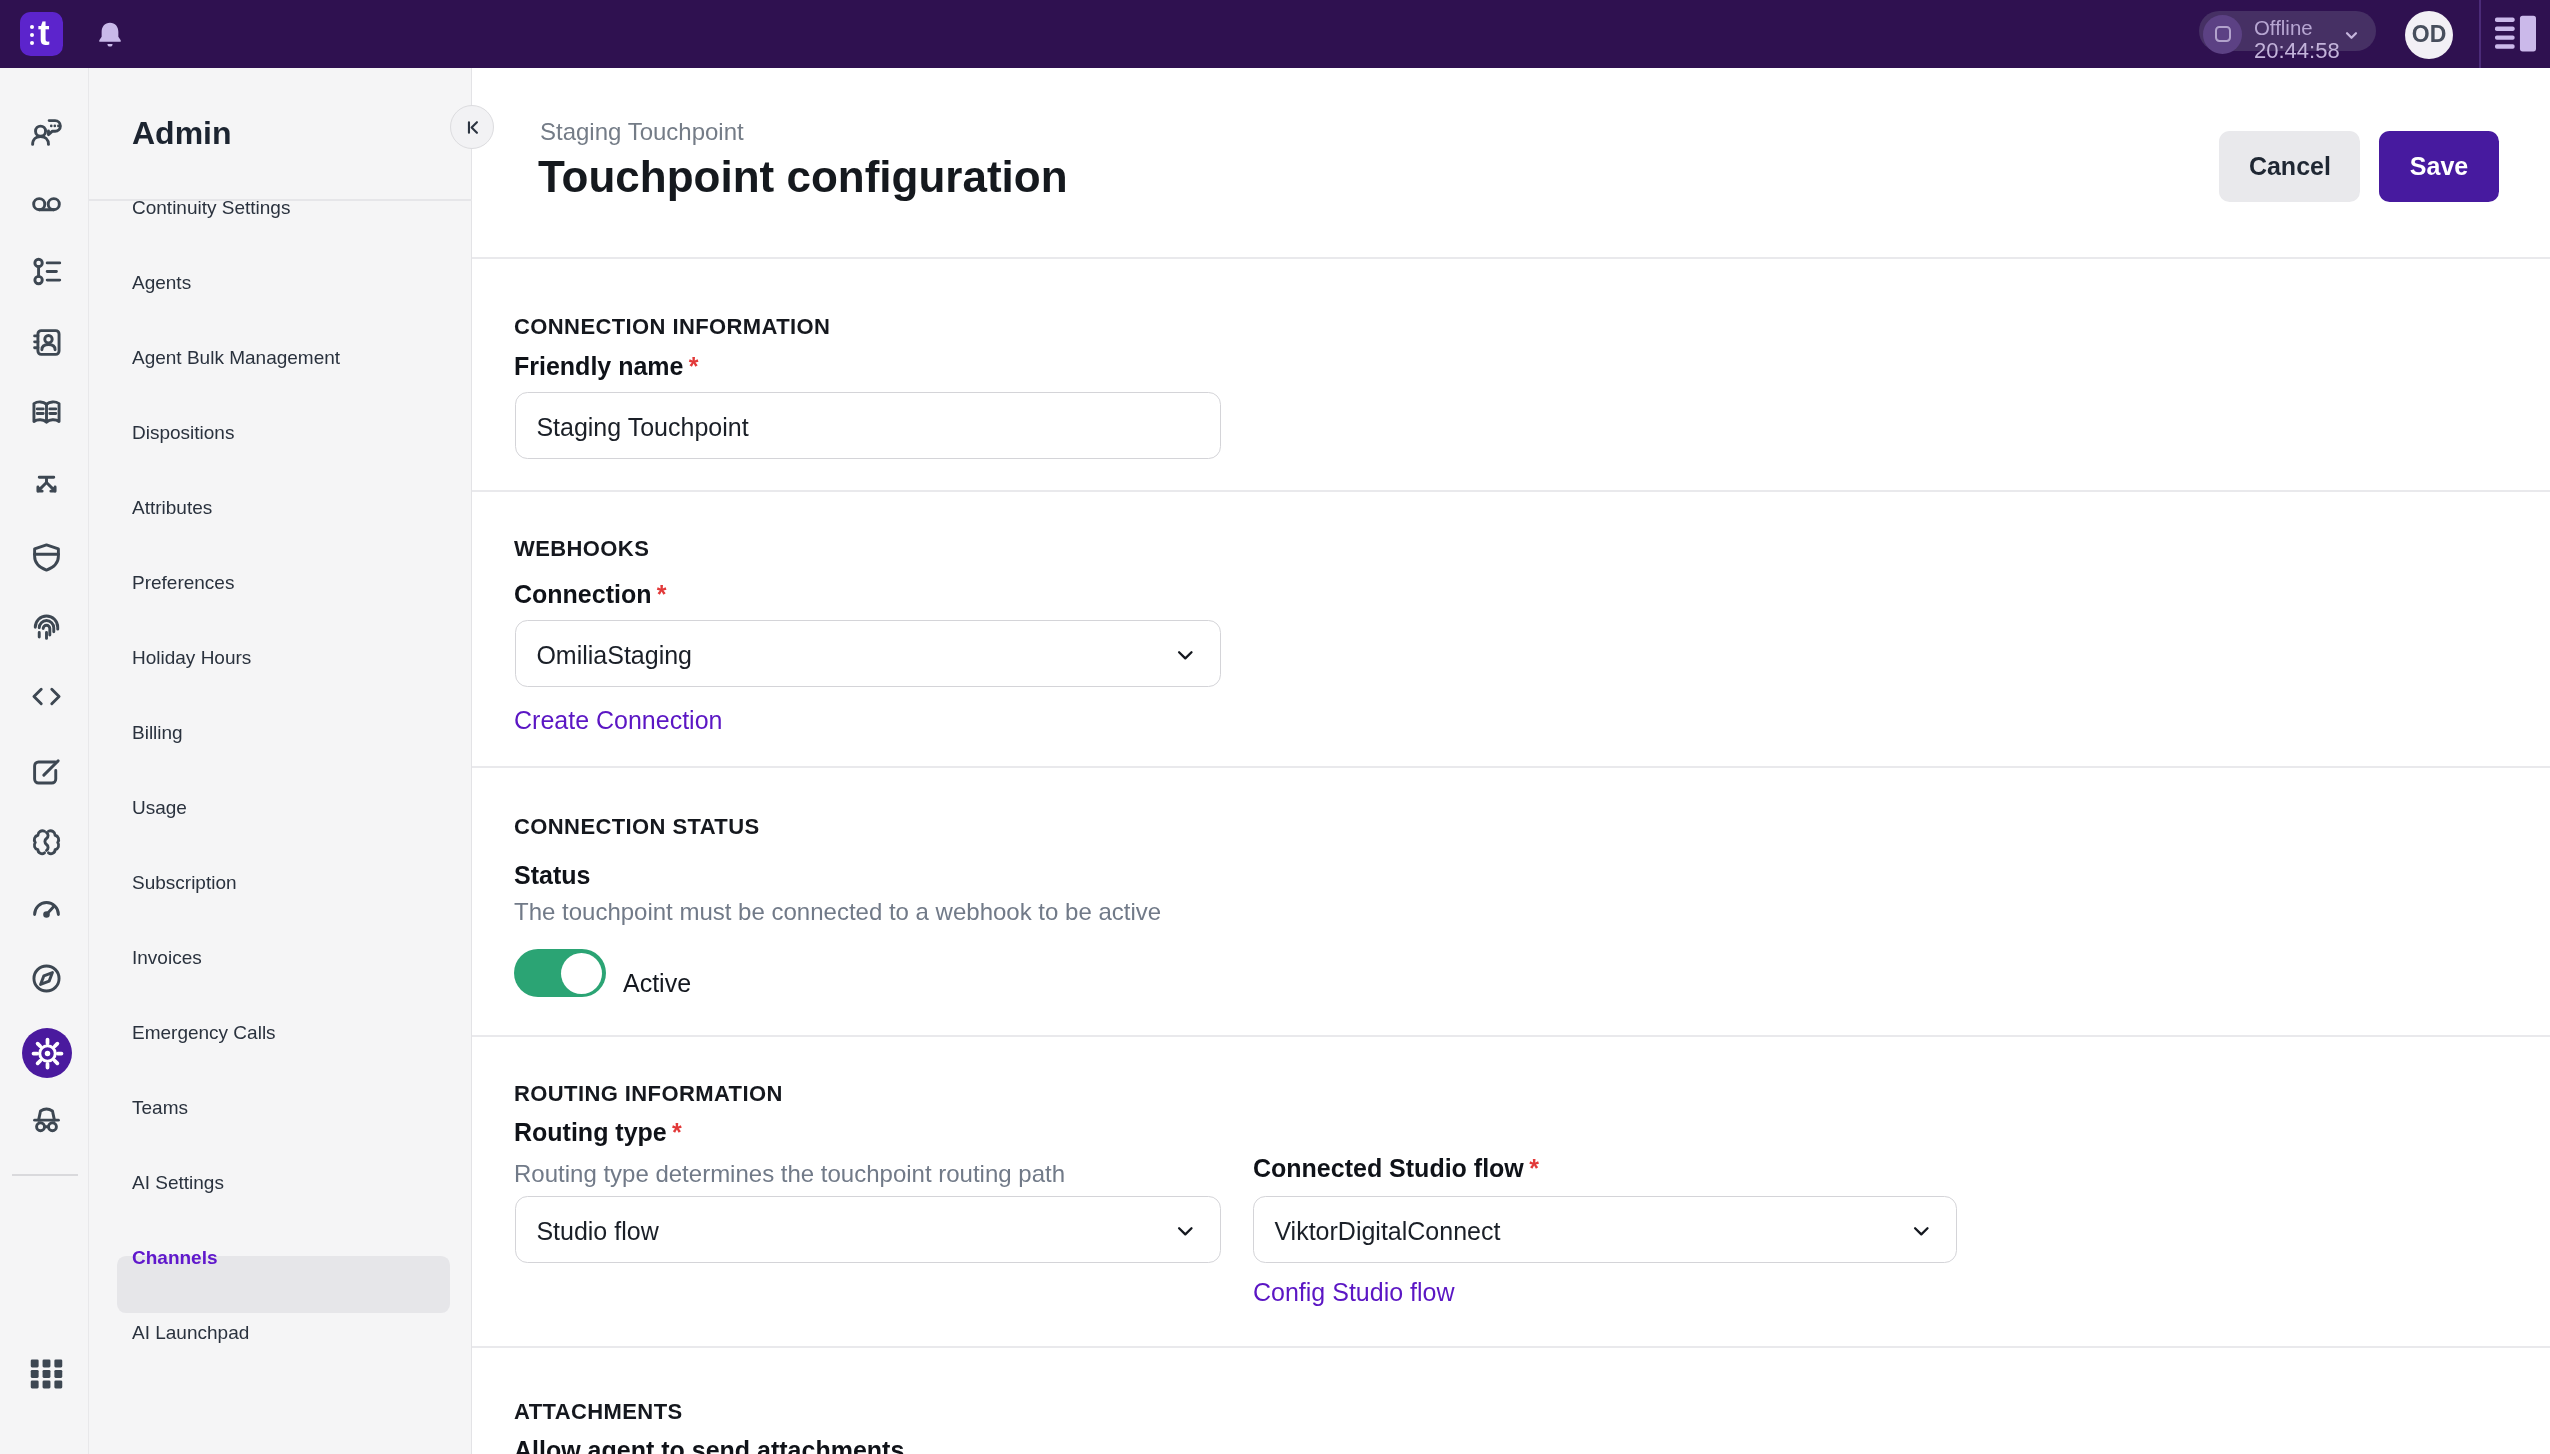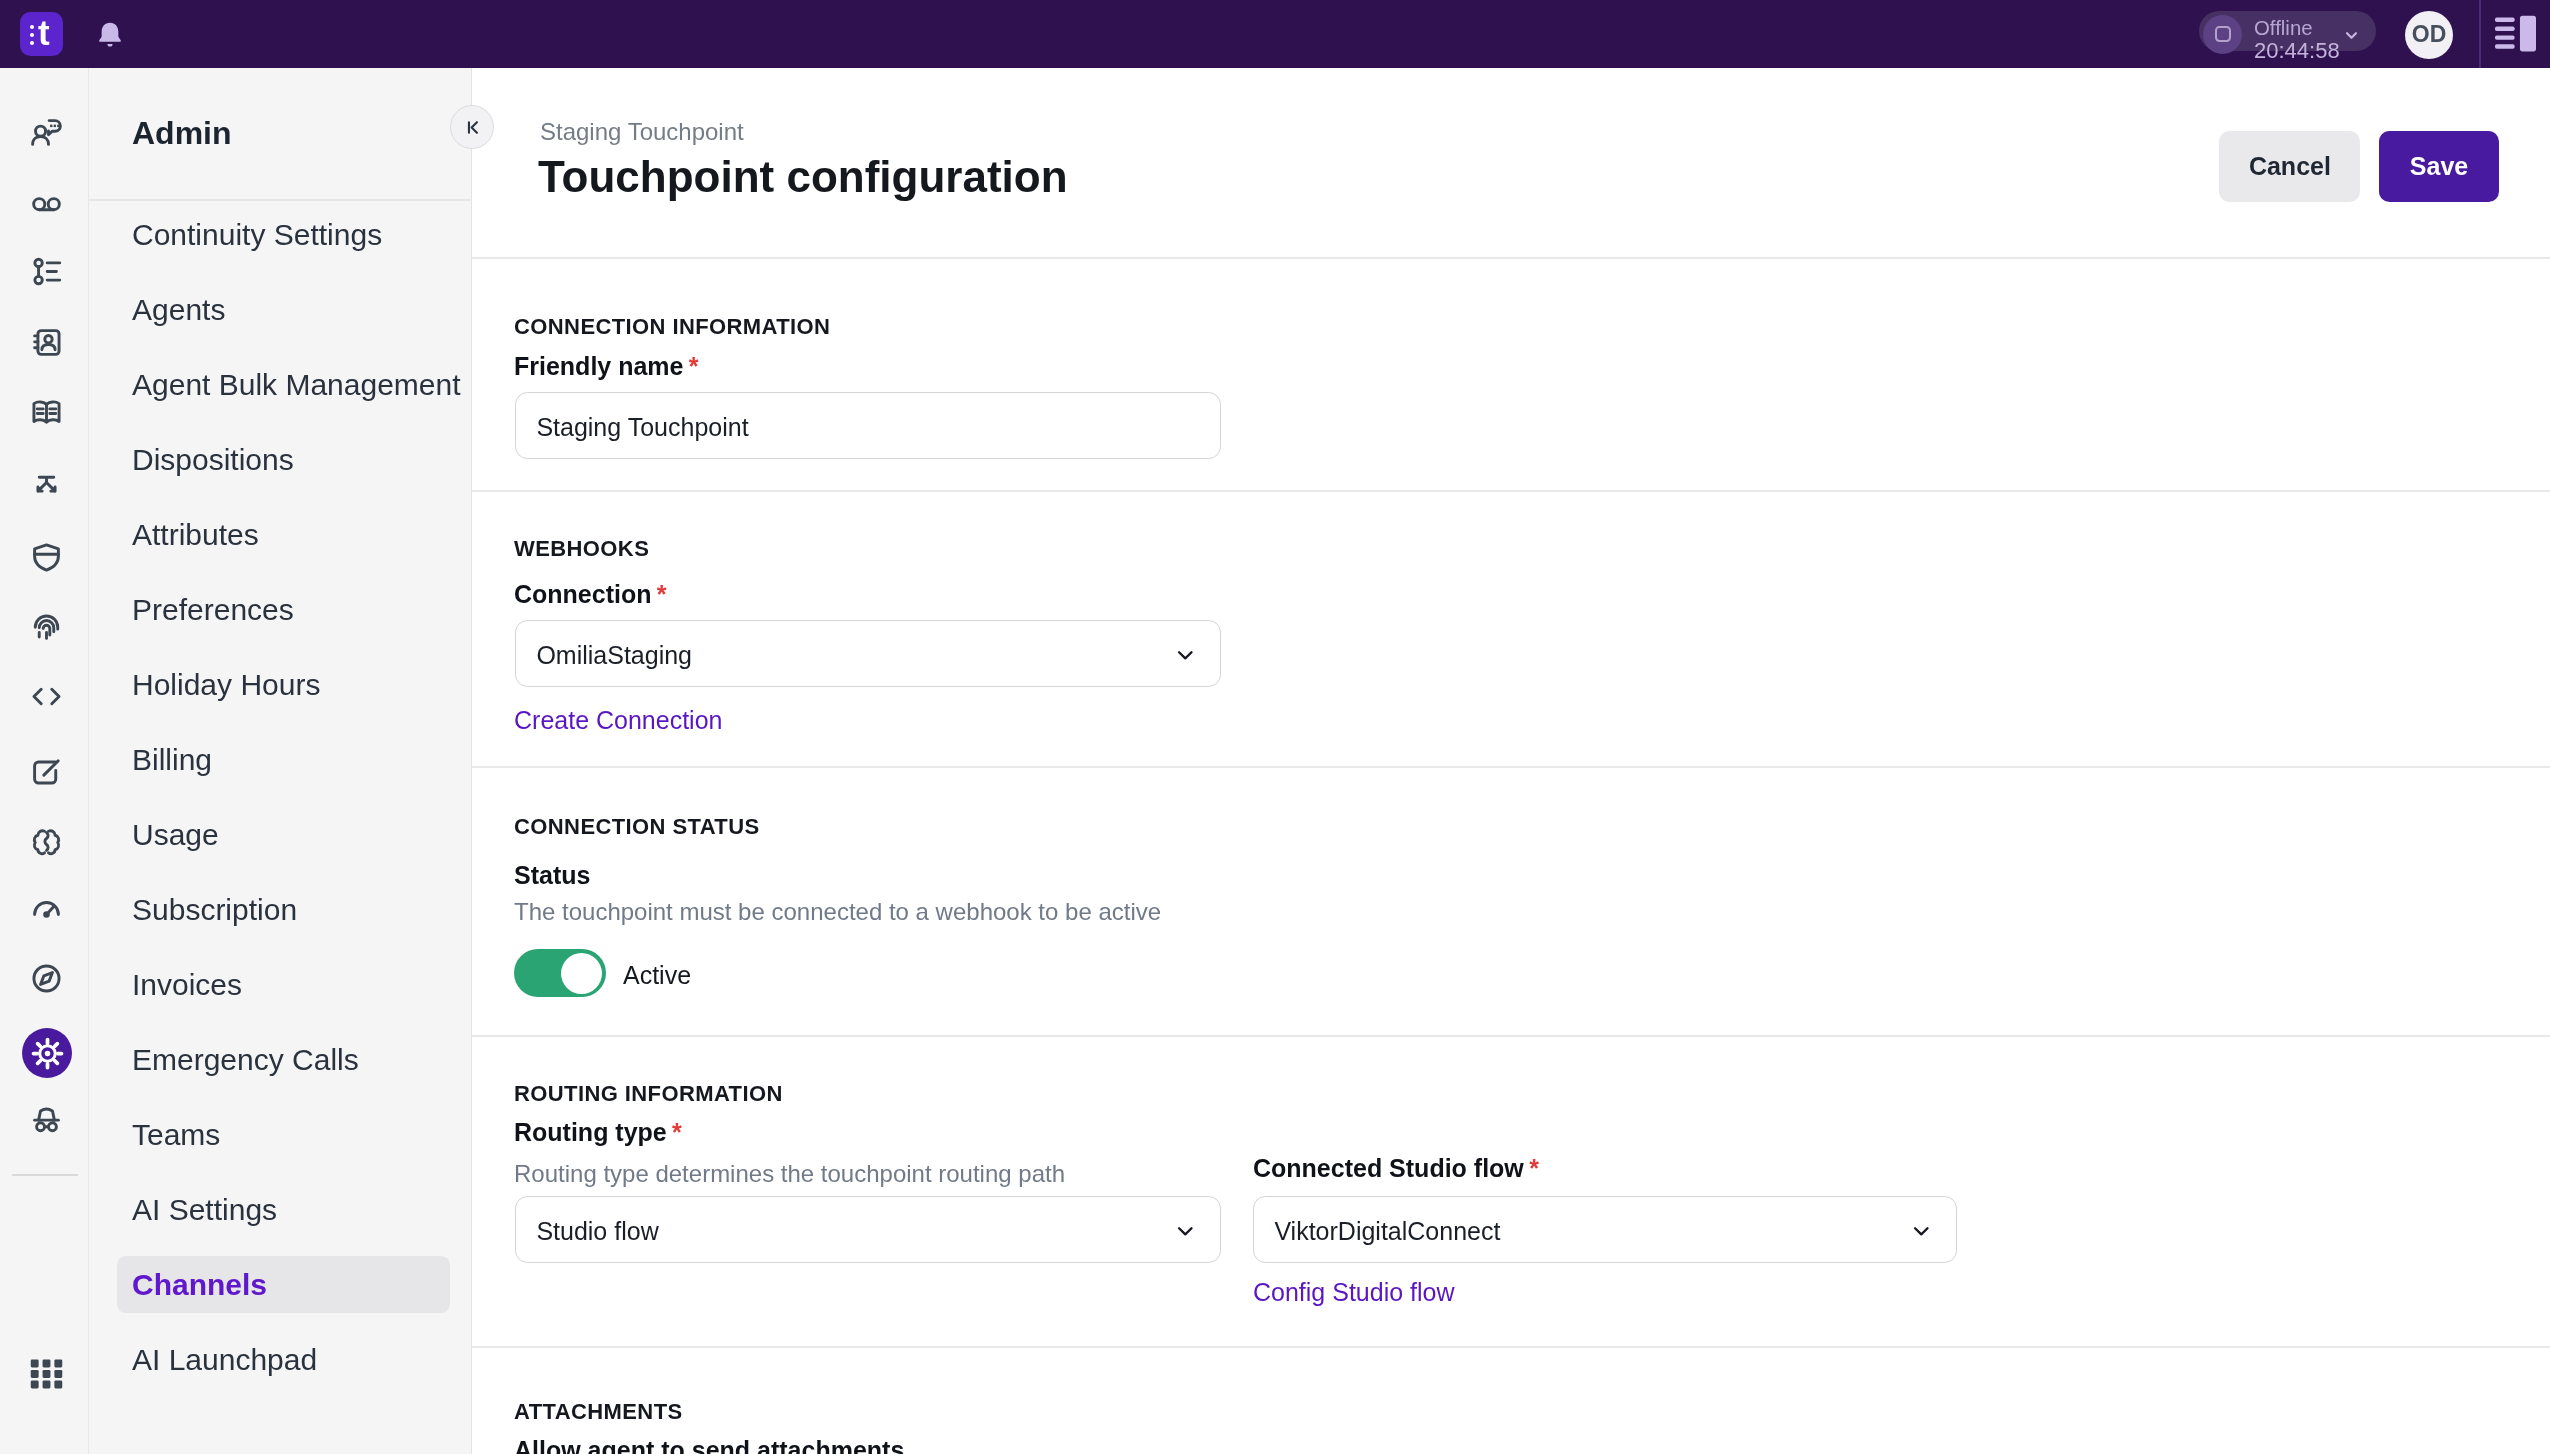--- a/index.html
+++ b/index.html
@@ -42,22 +42,22 @@
   .rail-divider { position:absolute; left:12.4px; width:66px; height:1.8px; background:#d9d9dc; }
   .waffle { position:absolute; left:29px; width:35px; height:35px; cursor:pointer; }
   .waffle rect { fill:#3d4752; }
 
   
   .sidebar { position:absolute; left:89px; top:68px; width:383px; height:1386px;
              background:#f5f5f6; border-right:1.8px solid #e3e3e6; }
   .sidebar-title { position:absolute; left:43px; top:47px; font-size:32px; font-weight:700; color:#1c2430; }
   .sidebar-hdr-divider { position:absolute; left:0; top:131px; width:383px; height:1.8px; background:#e6e6e9; }
   .menu { position:absolute; left:0; top:129px; width:383px; }
-  .menu-item { position:relative; height:75px; display:flex; align-items:center;
-               padding-left:43px; font-size:30px; color:#2a323e; cursor:pointer; }
+  .menu-item { position:relative; height:75px; display:flex; align-items:flex-start;
+               padding-left:43px; font-size:19px; color:#2a323e; cursor:pointer; }
   .menu-item.active { color:#6018cc; font-weight:700; }
   .menu-item.active .hl { position:absolute; left:27.5px; top:8.9px; width:333px; height:57px;
                           background:#e6e6e9; border-radius:8.9px; z-index:0; }
   .menu-item span { position:relative; z-index:1; }
 
   .collapse-btn { position:absolute; left:450px; top:105px; width:44px; height:44px; border-radius:50%;
                   background:#f2f2f4; border:1.8px solid #dcdcdf; z-index:5; cursor:pointer;
                   display:flex; align-items:center; justify-content:center; }
   .collapse-btn svg { stroke:#2c3440; fill:none; stroke-width:2.4; stroke-linecap:round; stroke-linejoin:round; }
 
@@ -80,21 +80,21 @@
 
   .text-input, .select { position:absolute; left:43px; width:706px; height:67px;
                          background:#fff; border:1.8px solid #d4d4d8; border-radius:12.4px; cursor:pointer; }
   .input-value { position:absolute; left:20.4px; top:19.5px; font-size:25px; color:#1a1f27; white-space:nowrap; }
   .select .chev { position:absolute; right:21px; top:21px; }
   .link { position:absolute; left:42px; font-size:25px; color:#5b16c4; cursor:pointer; }
 
   .toggle { position:absolute; left:42px; width:92px; height:48px; border-radius:24px;
             background:#2ba474; cursor:pointer; }
   .toggle .knob { position:absolute; left:47px; top:3.5px; width:41px; height:41px; border-radius:50%; background:#fff; }
-  .toggle-label { position:absolute; left:151px; font-size:25px; color:#14181f; }
+  .toggle-label { position:absolute; left:151px; font-size:25px; color:#14181f;margin-top:8px; }
 
   .col-right { left:781px !important; }
   .col-right-input { left:781px !important; width:704px !important; }
 </style>
 </head>
 <body>
 
 <div class="page">
 
   <header class="topbar">

